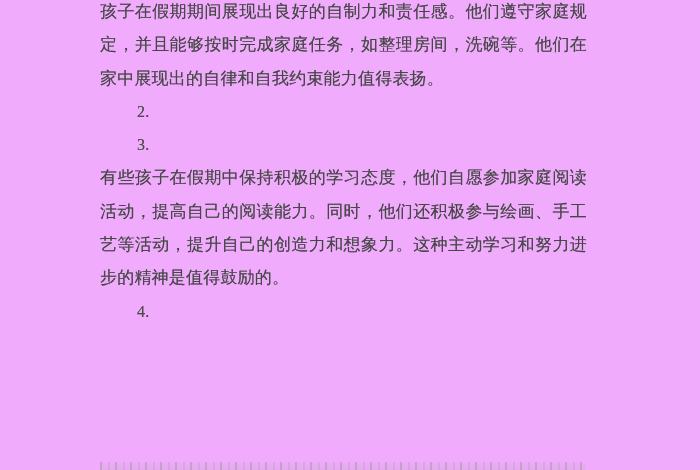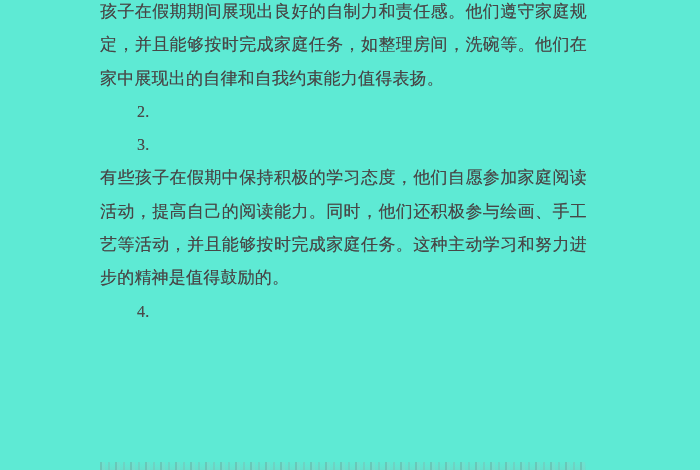--- a/index.html
+++ b/index.html
@@ -7,21 +7,21 @@
     padding: 0;
     width: 700px;
     height: 470px;
     overflow: hidden;
     background: #ffffff;
   }
   .page {
     position: relative;
     width: 700px;
     height: 470px;
-    background: #5eead4;
+    background: #f0abfc;
   }
   .text-column {
     position: absolute;
     left: 100px;
     top: -5px;
     width: 487px;
     font-family: "Liberation Serif", "DejaVu Serif", serif;
     font-size: 17px;
     line-height: 33.3px;
     color: #474747;
@@ -61,17 +61,17 @@
   }
 </style>
 </head>
 <body>
 
 <div class="page">
   <div class="text-column">
     <p class="para">孩子在假期期间展现出良好的自制力和责任感。他们遵守家庭规定，并且能够按时完成家庭任务，如整理房间，洗碗等。他们在家中展现出的自律和自我约束能力值得表扬。</p>
     <p class="section-number">2.</p>
     <p class="section-number">3.</p>
-    <p class="para">有些孩子在假期中保持积极的学习态度，他们自愿参加家庭阅读活动，提高自己的阅读能力。同时，他们还积极参与绘画、手工艺等活动，并且能够按时完成家庭任务。这种主动学习和努力进步的精神是值得鼓励的。</p>
+    <p class="para">有些孩子在假期中保持积极的学习态度，他们自愿参加家庭阅读活动，提高自己的阅读能力。同时，他们还积极参与绘画、手工艺等活动，提升自己的创造力和想象力。这种主动学习和努力进步的精神是值得鼓励的。</p>
     <p class="section-number">4.</p>
   </div>
   <div class="cutoff-line"></div>
 </div>
 
 </body></html>

